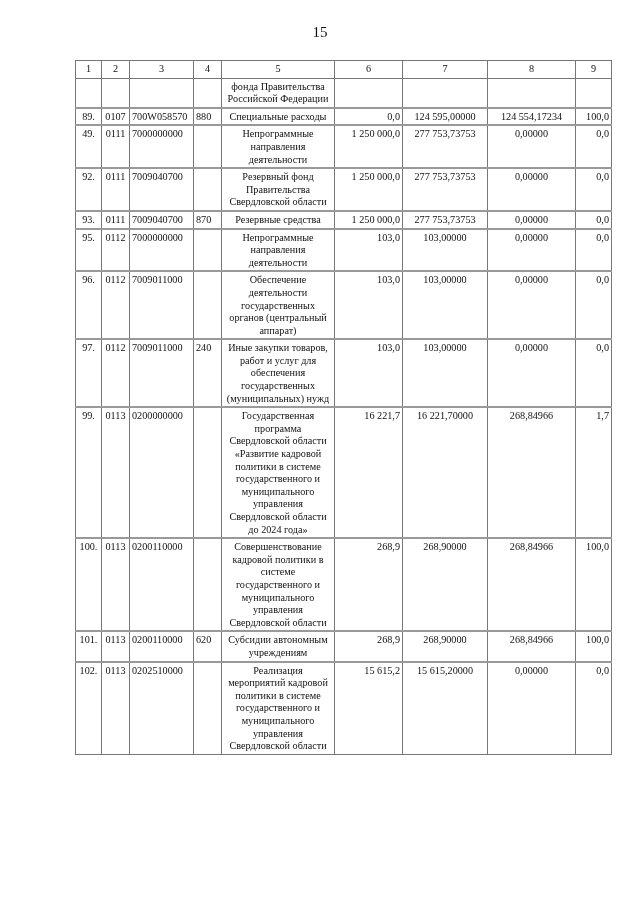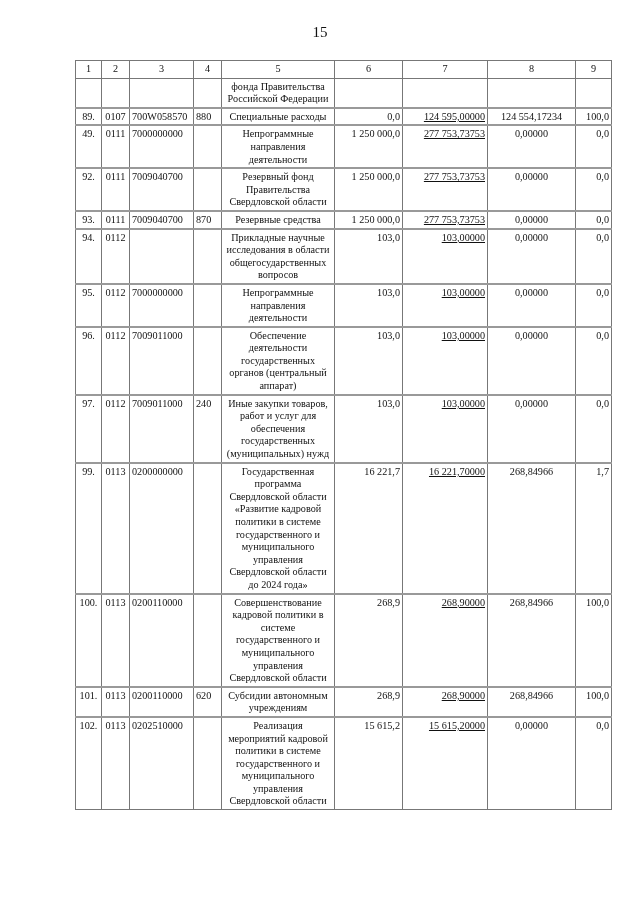--- a/index.html
+++ b/index.html
@@ -11,21 +11,21 @@
                  table-layout: fixed; width: 536px; font-size: 10.2px; line-height: 12.6px; }
   table.budget td, table.budget th { border: 1px solid #777; padding: 2px 2px 1px 2px;
                  vertical-align: top; font-weight: normal; overflow: hidden; }
   table.budget th { text-align: center; padding: 2px 2px 2px 2px; }
   td.c1 { text-align: center; padding-left: 3px; }
   td.c2 { text-align: center; }
   td.c3 { text-align: left; }
   td.c4 { }
   td.c5 { text-align: center; }
   td.c6 { text-align: right; padding-right: 3px; }
-  td.c7 { text-align: right; text-decoration: underline; }
+  td.c7 { text-align: center; }
   td.c8 { text-align: center; font-family: Liberation Serif, serif; }
   td.c9 { text-align: right; padding-right: 6px; }
   tr.row td { border-top: 2px solid #999; }
 </style>
 </head>
 <body>
 
 <div class="page-number">15</div>
 
 <table class="budget">
@@ -103,31 +103,20 @@
         <td class="c2">0111</td>
         <td class="c3">7009040700</td>
         <td class="c4">870</td>
         <td class="c5">Резервные средства</td>
         <td class="c6">1 250 000,0</td>
         <td class="c7">277 753,73753</td>
         <td class="c8">0,00000</td>
         <td class="c9">0,0</td>
       </tr>
       <tr class="row">
-        <td class="c1">94.</td>
-        <td class="c2">0112</td>
-        <td class="c3"></td>
-        <td class="c4"></td>
-        <td class="c5">Прикладные научные исследования в области общегосударственных вопросов</td>
-        <td class="c6">103,0</td>
-        <td class="c7">103,00000</td>
-        <td class="c8">0,00000</td>
-        <td class="c9">0,0</td>
-      </tr>
-      <tr class="row">
         <td class="c1">95.</td>
         <td class="c2">0112</td>
         <td class="c3">7000000000</td>
         <td class="c4"></td>
         <td class="c5">Непрограммные направления деятельности</td>
         <td class="c6">103,0</td>
         <td class="c7">103,00000</td>
         <td class="c8">0,00000</td>
         <td class="c9">0,0</td>
       </tr>

